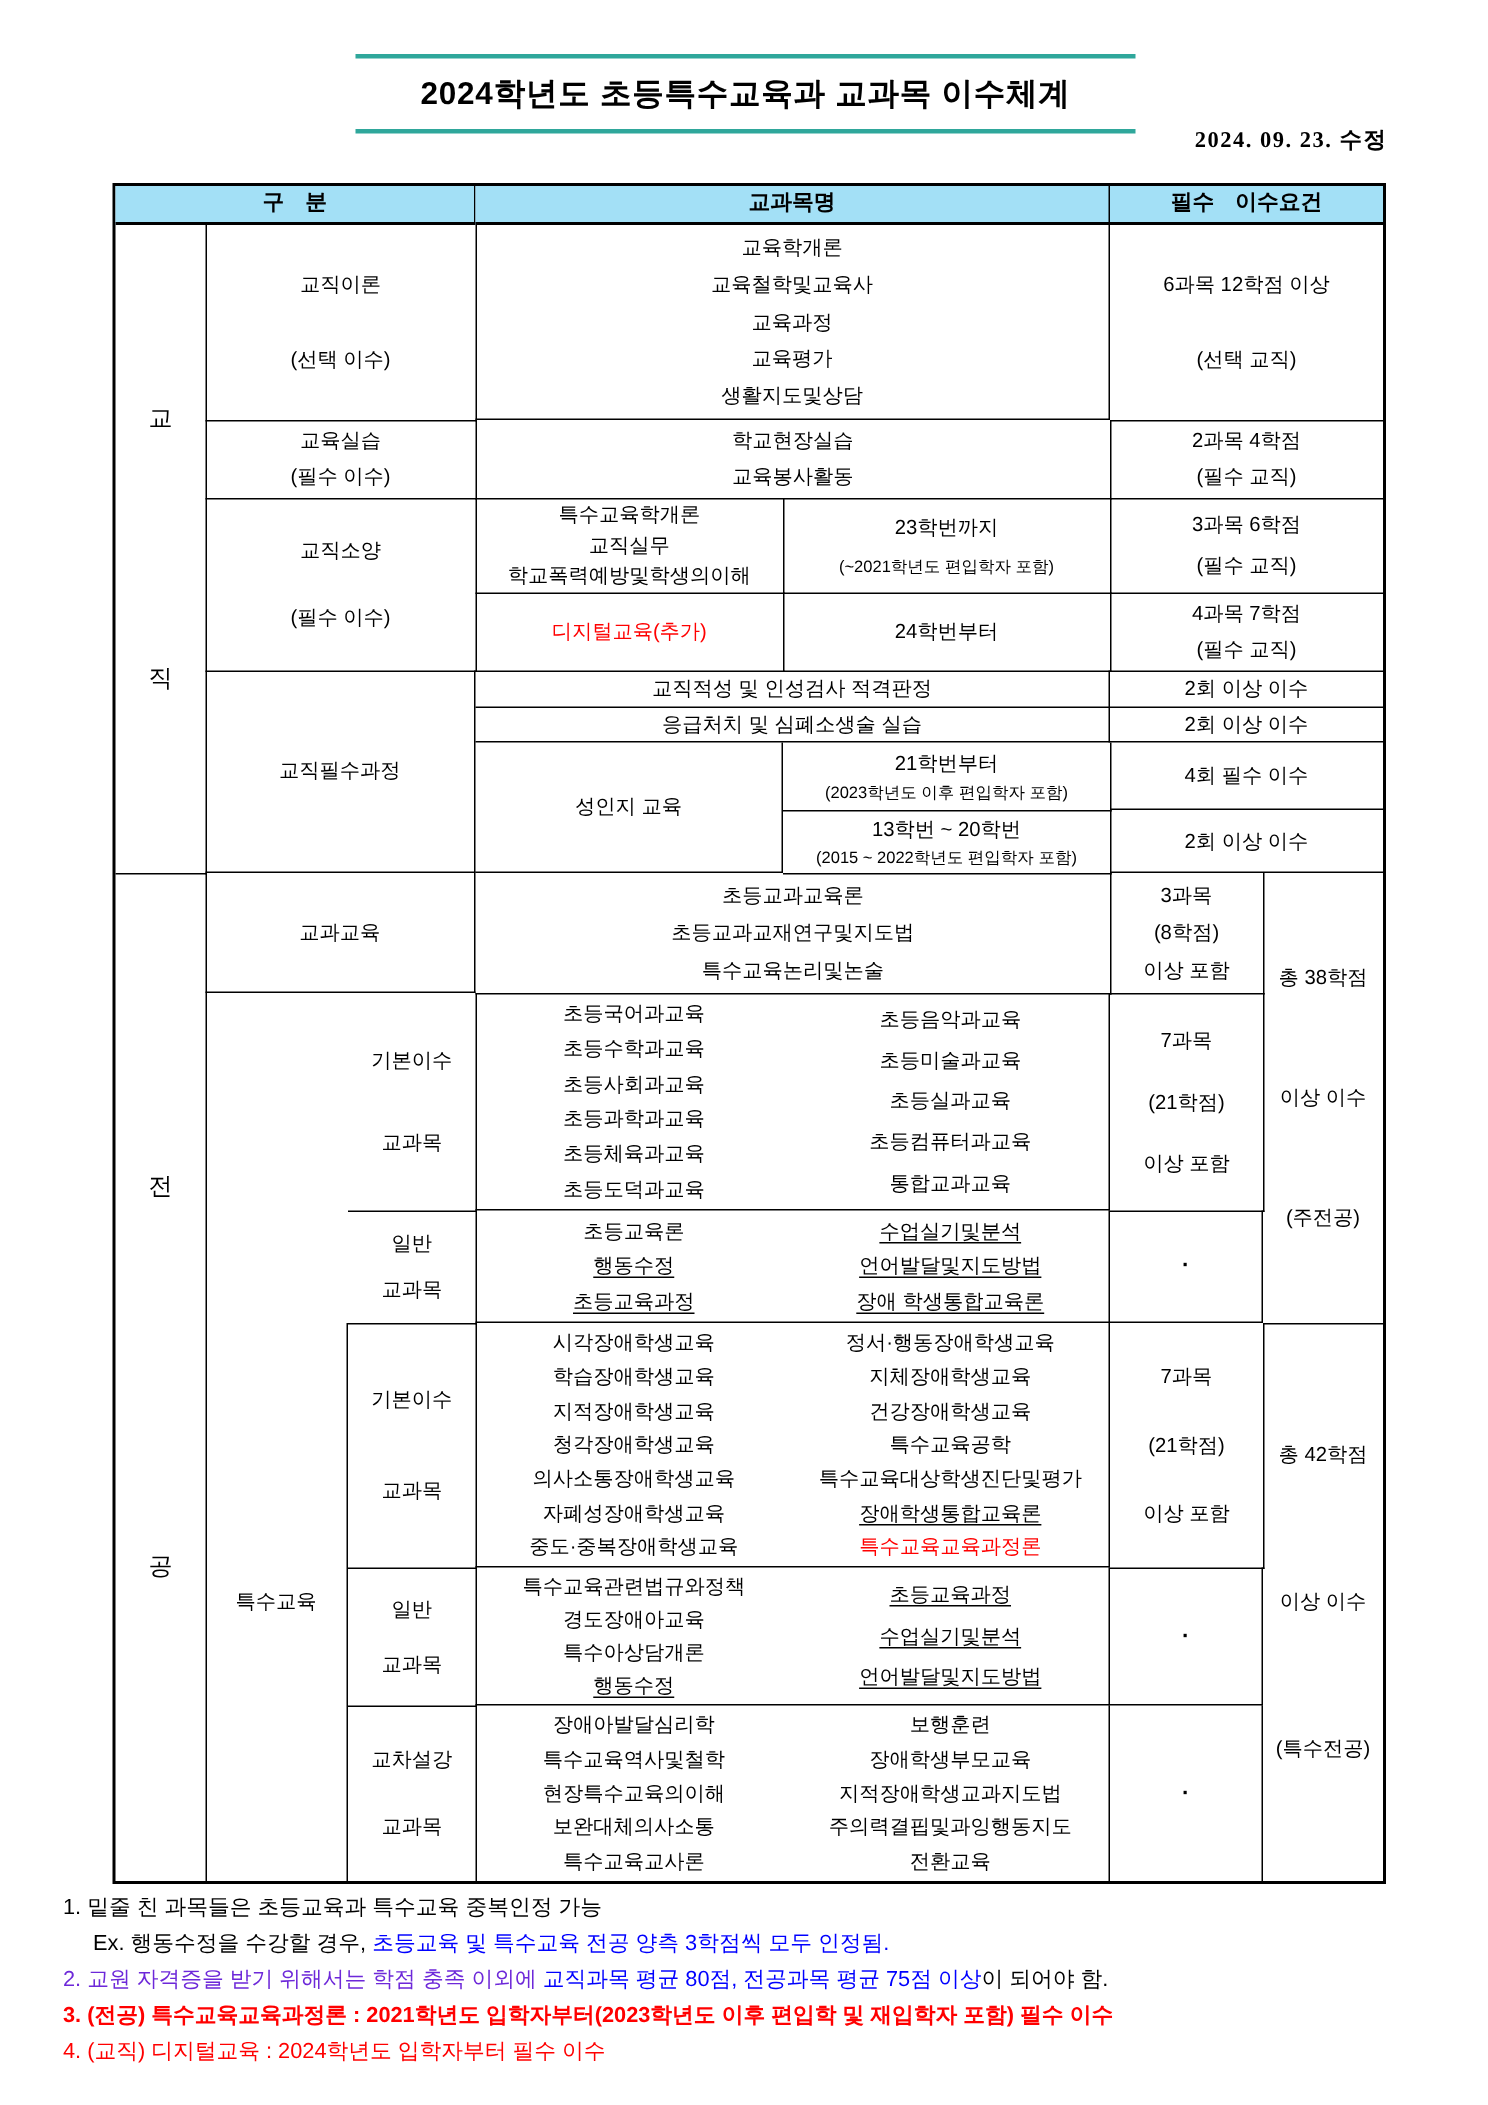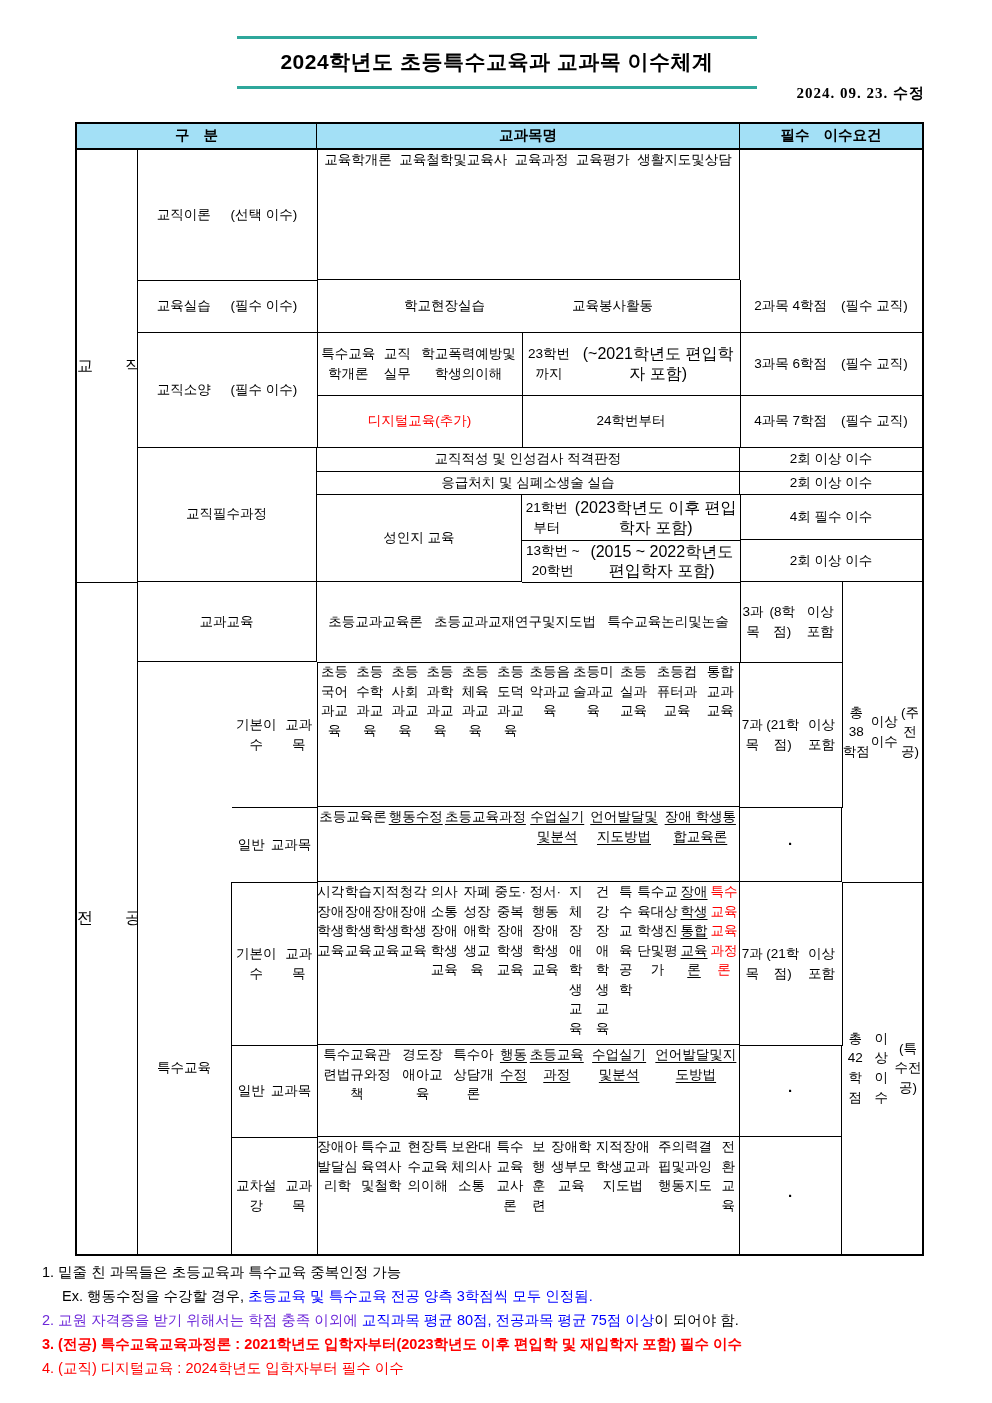--- a/index.html
+++ b/index.html
@@ -36,25 +36,25 @@
     text-align:center;font-size:13.5px;line-height:1.45;
     overflow:hidden;
   }
   .cell.nr{border-right:none;}
   .cell.nb{border-bottom:none;}
   .cell.hdr{
     background:#a3e0f6;font-weight:bold;font-size:14.5px;
     border-bottom:2px solid #000;word-spacing:10px;
   }
   .vlabel{gap:32px;font-size:16px;}
-  .list{display:flex;flex-direction:row;justify-content:space-evenly;height:100%;width:100%;text-align:center;}
+  .list{display:flex;flex-direction:column;justify-content:space-evenly;height:100%;width:100%;text-align:center;}
   .two-col{flex-direction:row;padding:0;}
   .two-col > .sub{flex:1 1 50%;height:100%;}
   .u{text-decoration:underline;text-underline-offset:3px;}
-  .small{font-size:16px;line-height:1.2;}
+  .small{font-size:11px;line-height:1.2;}
   .dotcell{font-size:15px;font-weight:bold;}
   
   .notes{
     position:absolute;left:42px;top:1260px;width:920px;
     font-size:14.5px;line-height:1.66;
   }
   .note-line{white-space:nowrap;}
   .note-line.indent{padding-left:20px;}
 </style>
 </head>
@@ -82,20 +82,24 @@
     </div>
   <div class="cell two-col" style="grid-area:2/4/3/6">
     <div class="list sub">
         <div>교육학개론</div>
         <div>교육철학및교육사</div>
         <div>교육과정</div>
         <div>교육평가</div>
         <div>생활지도및상담</div>
       </div>
   </div>
+  <div class="cell nr list" style="grid-area:2/6/3/8">
+      <div>6과목 12학점 이상</div>
+      <div>(선택 교직)</div>
+    </div>
 
   <div class="cell list" style="grid-area:3/2/4/4">
       <div>교육실습</div>
       <div>(필수 이수)</div>
     </div>
   <div class="cell list" style="grid-area:3/4/4/6">
       <div>학교현장실습</div>
       <div>교육봉사활동</div>
     </div>
   <div class="cell nr list" style="grid-area:3/6/4/8">

